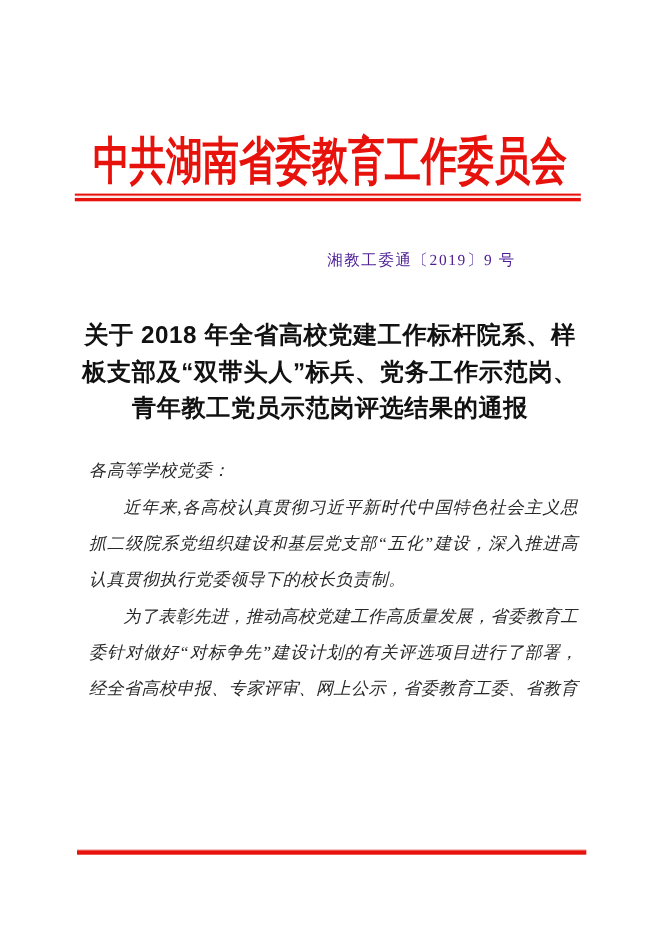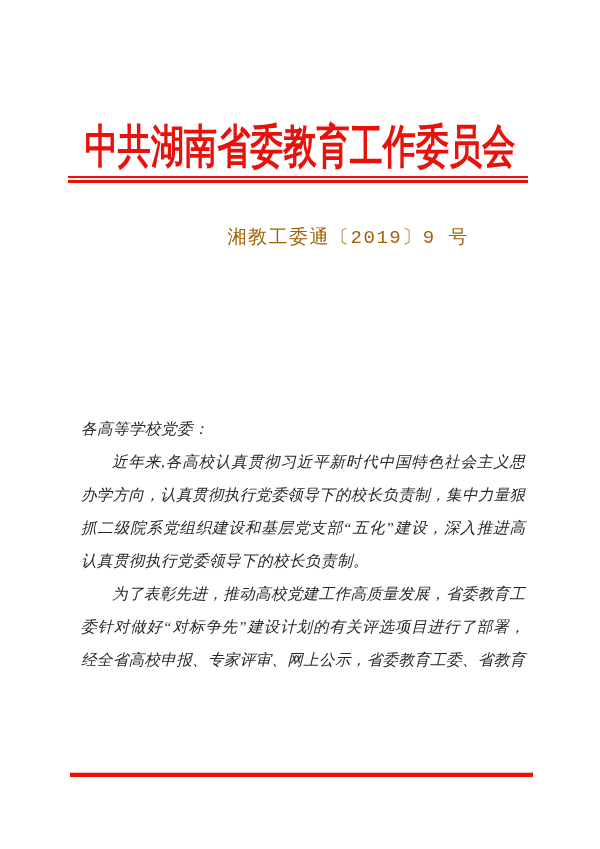--- a/index.html
+++ b/index.html
@@ -50,26 +50,25 @@
   }
   .rule-top .thick {
     height: 3px;
     background: #e8120c;
   }
 
   .doc-number {
     position: absolute;
     top: 227px;
     right: 72px;
-    font-size: 19px;
+    font-size: 14px;
     line-height: 22px;
-    color: #a16207;
+    color: #4c1d95;
     letter-spacing: 1.5px;
     white-space: nowrap;
-    font-family: Liberation Mono, monospace;
   }
 
   .doc-title {
     position: absolute;
     top: 288px;
     left: 30px;
     width: 540px;
     text-align: center;
     font-family: "Liberation Sans", sans-serif;
     font-weight: bold;
@@ -128,25 +127,29 @@
   <div class="org-title">中共湖南省委教育工作委员会</div>
 
   <div class="rule-top">
     <div class="thin"></div>
     <div class="gap"></div>
     <div class="thick"></div>
   </div>
 
   <div class="doc-number">湘教工委通〔2019〕9 号</div>
 
+  <div class="doc-title">
+    <div>关于 2018 年全省高校党建工作标杆院系、样</div>
+    <div>板支部及“双带头人”标兵、党务工作示范岗、</div>
+    <div>青年教工党员示范岗评选结果的通报</div>
+  </div>
 
   <div class="body-block">
     <div class="line">各高等学校党委：</div>
     <div class="line fill indent">近年来,各高校认真贯彻习近平新时代中国特色社会主义思</div>
-    <div class="line fill">办学方向，认真贯彻执行党委领导下的校长负责制，集中力量狠</div>
     <div class="line fill">抓二级院系党组织建设和基层党支部“五化”建设，深入推进高</div>
     <div class="line">认真贯彻执行党委领导下的校长负责制。</div>
     <div class="line fill indent">为了表彰先进，推动高校党建工作高质量发展，省委教育工</div>
     <div class="line fill">委针对做好“对标争先”建设计划的有关评选项目进行了部署，</div>
     <div class="line fill">经全省高校申报、专家评审、网上公示，省委教育工委、省教育</div>
   </div>
 
   <div class="rule-bottom">
     <div class="thin"></div>
     <div class="thick"></div>

